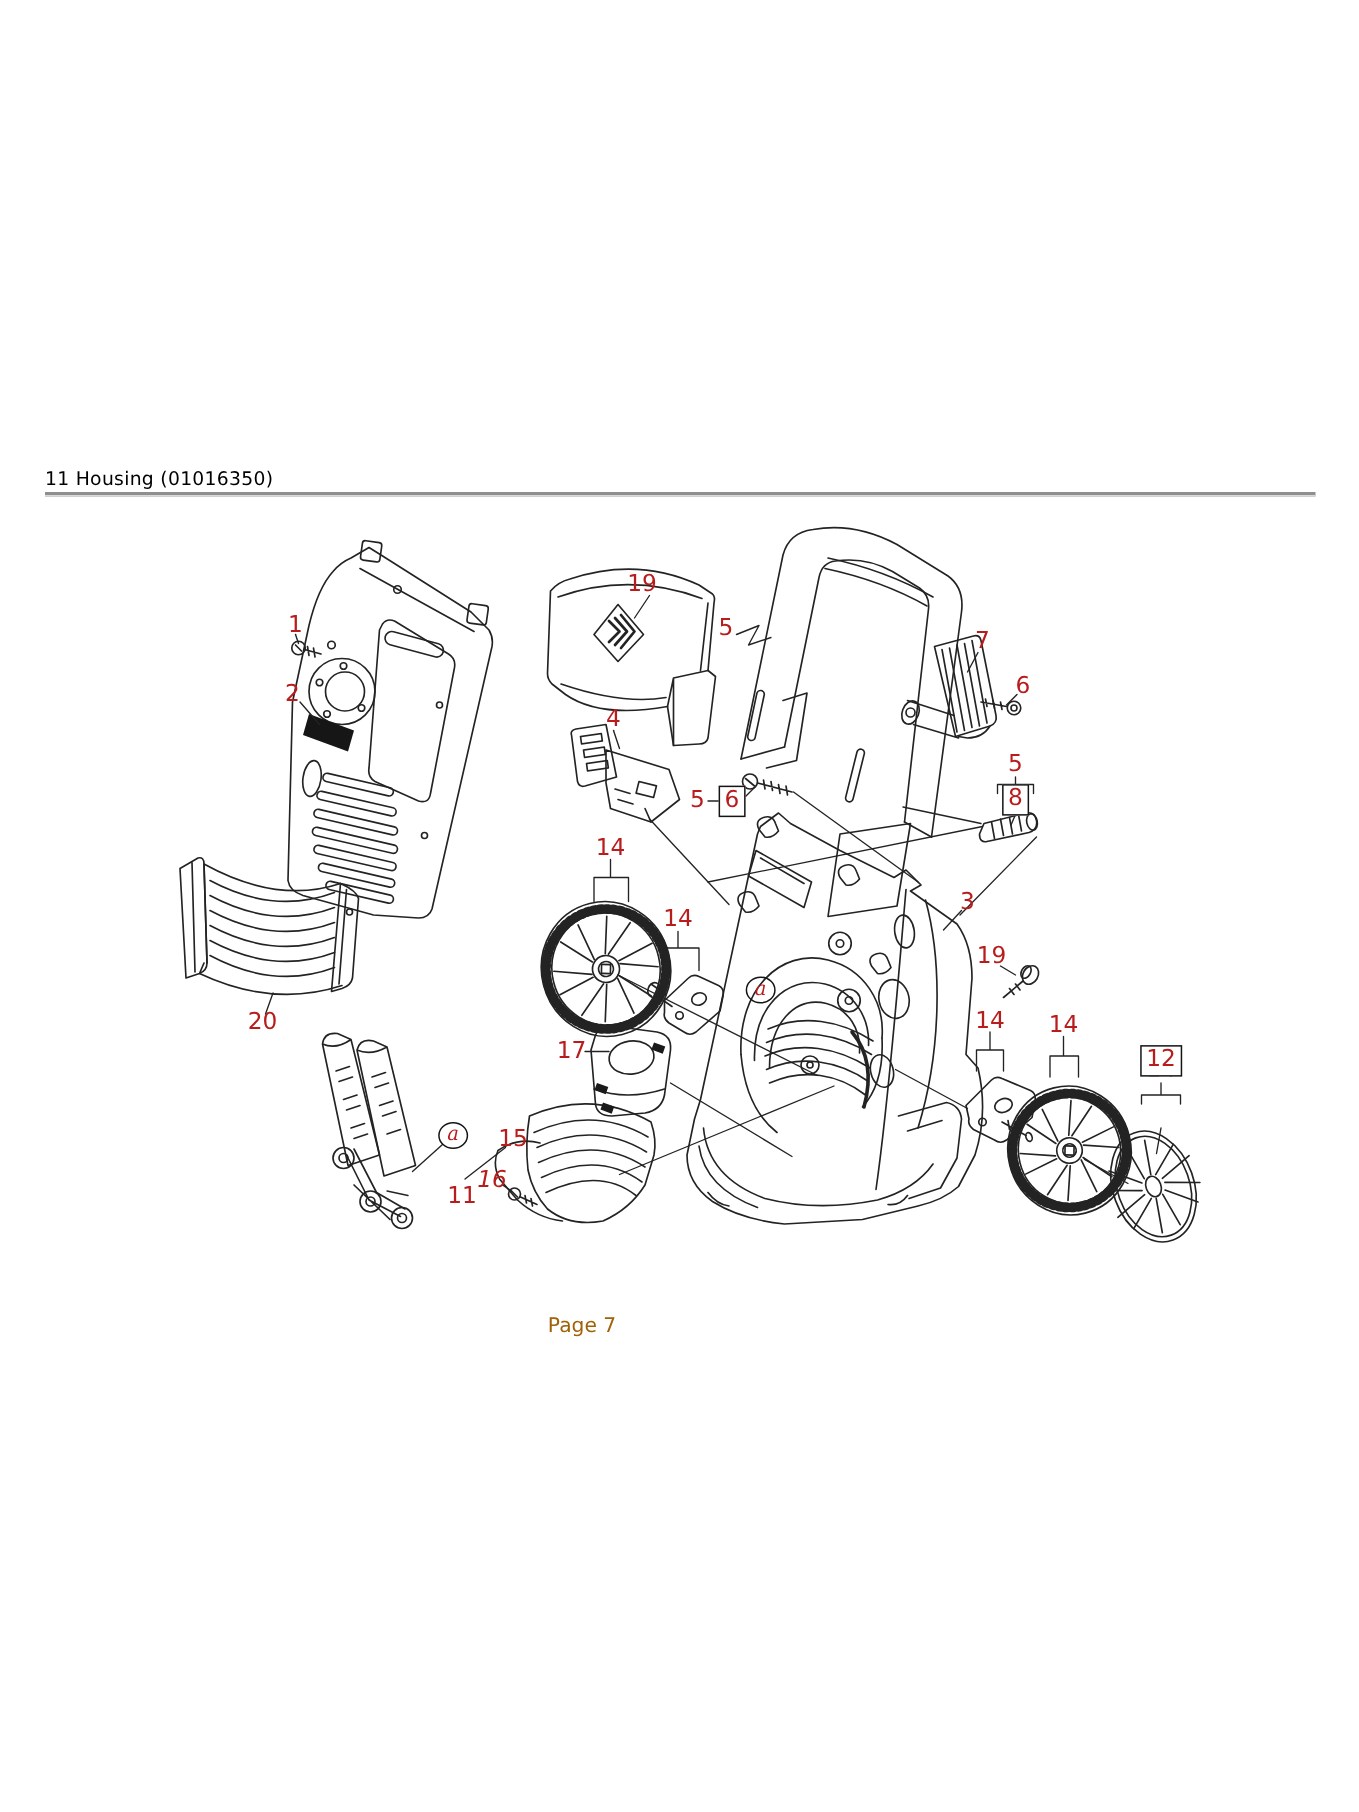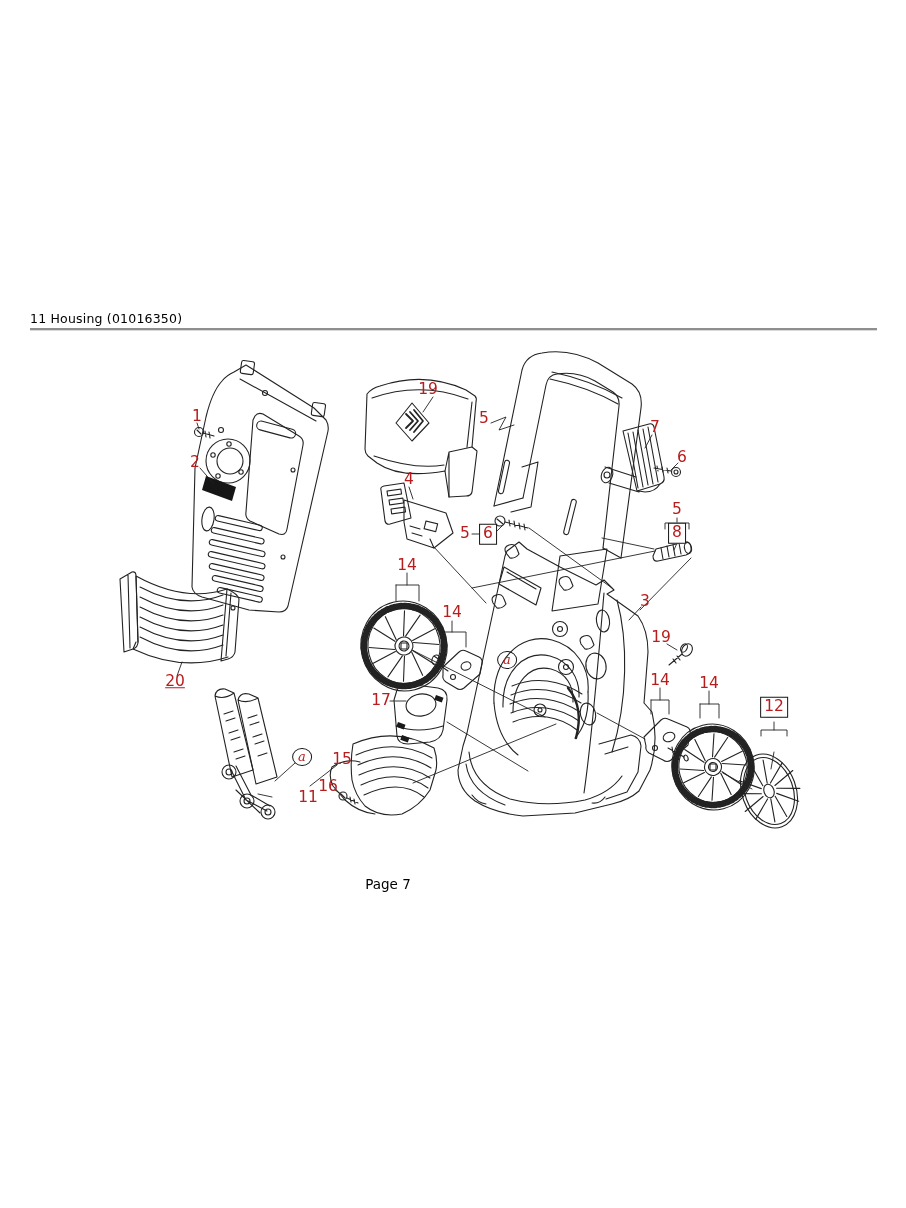--- a/index.html
+++ b/index.html
@@ -1,20 +1,20 @@
 <!DOCTYPE html>
 <html><head>
 <meta charset="utf-8">
 <style>
   html,body{margin:0;padding:0;background:#ffffff;}
   body{width:906px;height:1208px;position:relative;overflow:hidden;
        font-family:"DejaVu Sans","Liberation Sans",sans-serif;color:#1a1a1a;}
   .page-header{position:absolute;left:30px;top:311px;font-size:12.5px;letter-spacing:.2px;color:#000000;}
   .header-rule{position:absolute;left:30px;top:328px;width:847px;height:2px;background:#8f8f8f;border-bottom:1px solid #d9d9d9;}
-  .page-footer{position:absolute;left:0;top:876px;width:776px;text-align:center;font-size:13.5px;color:#000000;}
+  .page-footer{position:absolute;left:0;top:876px;width:776px;text-align:center;font-size:13.5px;color:#a16207;}
   .diagram-wrap{position:absolute;left:0;top:0;width:906px;height:1208px;}
   svg{position:absolute;left:0;top:0;}
   .callout-layer{position:absolute;left:0;top:0;width:906px;height:1208px;pointer-events:none;}
   .callout{position:absolute;transform:translate(-50%,-50%);font-size:15.5px;line-height:1;color:#b91c1c;white-space:nowrap;}
   .callout.boxed{border:1.4px solid #141414;background:#fff;padding:1px 3px 2px 3px;}
   .callout.oval{border:1.2px solid #141414;border-radius:50%;padding:1px 5px 2px 5px;
                 font-family:"DejaVu Serif","Liberation Serif",serif;font-style:italic;font-size:13px;}
 </style>
 </head>
 <body>
@@ -330,23 +330,23 @@
       <div class="callout boxed" style="left: 677px; top: 533px;">8</div>
       <div class="callout" style="left: 407px; top: 566px;">14</div>
       <div class="callout" style="left: 452px; top: 613px;">14</div>
       <div class="callout" style="left: 645px; top: 602px;">3</div>
       <div class="callout" style="left: 661px; top: 638px;">19</div>
       <div class="callout" style="left: 660px; top: 681px;">14</div>
       <div class="callout" style="left: 709px; top: 684px;">14</div>
       <div class="callout" style="left: 774px; top: 714px;">14</div>
       <div class="callout boxed" style="left: 774px; top: 707px;">12</div>
       <div class="callout" style="left: 381px; top: 701px;">17</div>
-      <div class="callout" style="left: 175px; top: 682px; text-decoration: underline;">20</div>
+      <div class="callout" style="left: 175px; top: 682px;">20</div>
       <div class="callout" style="left: 342px; top: 760px;">15</div>
-      <div class="callout" style="left: 328px; top: 787px;">16</div>
+      <div class="callout" style="left: 328px; top: 787px; font-style: italic;">16</div>
       <div class="callout" style="left: 289px; top: 798px; margin-left: 19px;">11</div>
       <div class="callout oval" style="left: 302px; top: 757px;">a</div>
       <div class="callout oval" style="left: 507px; top: 660px;">a</div>
     </div>
 </div>
 
 <div class="page-header">11 Housing (01016350)</div>
 <div class="header-rule"></div>
 <div class="page-footer">Page 7</div>
 

